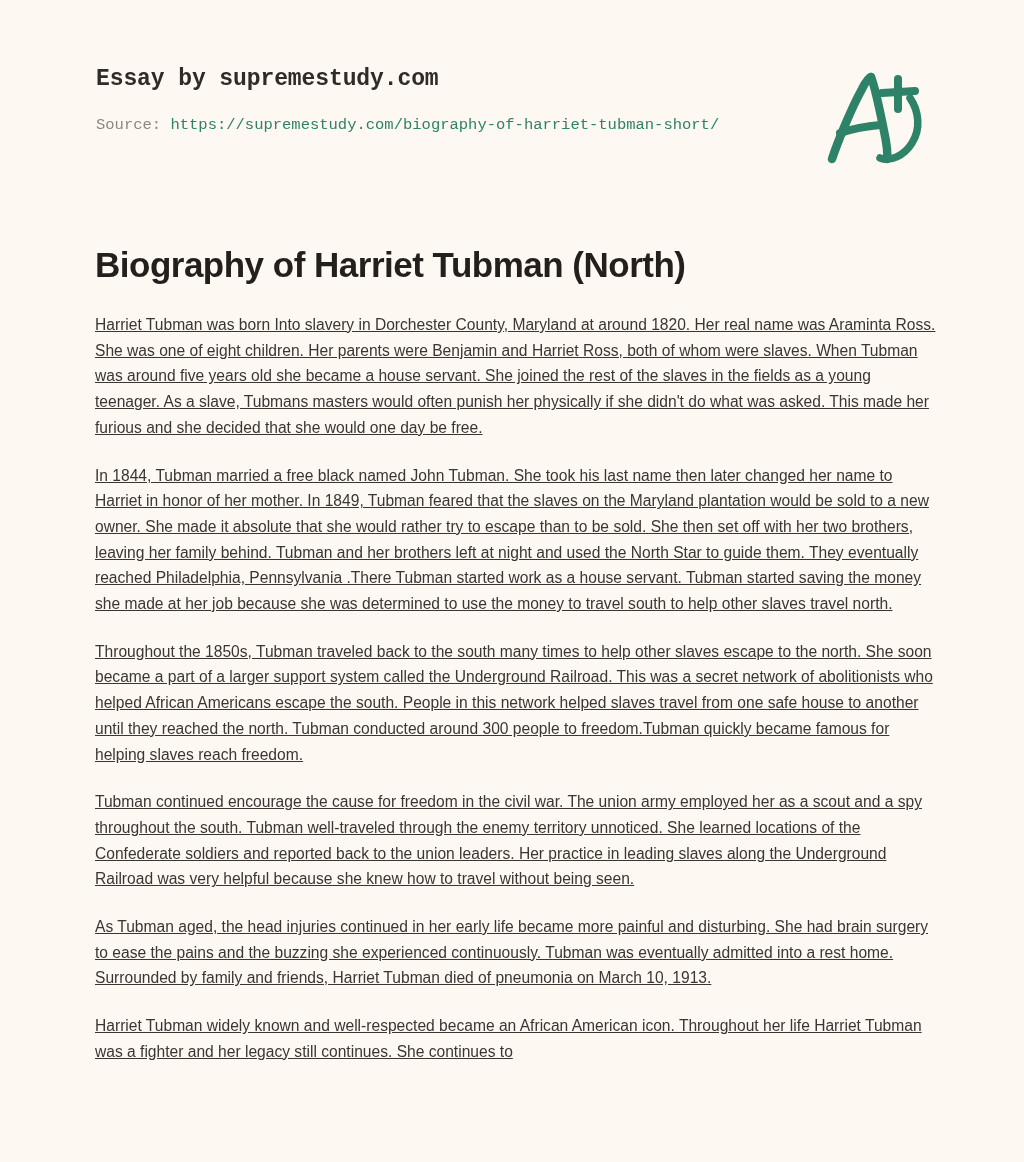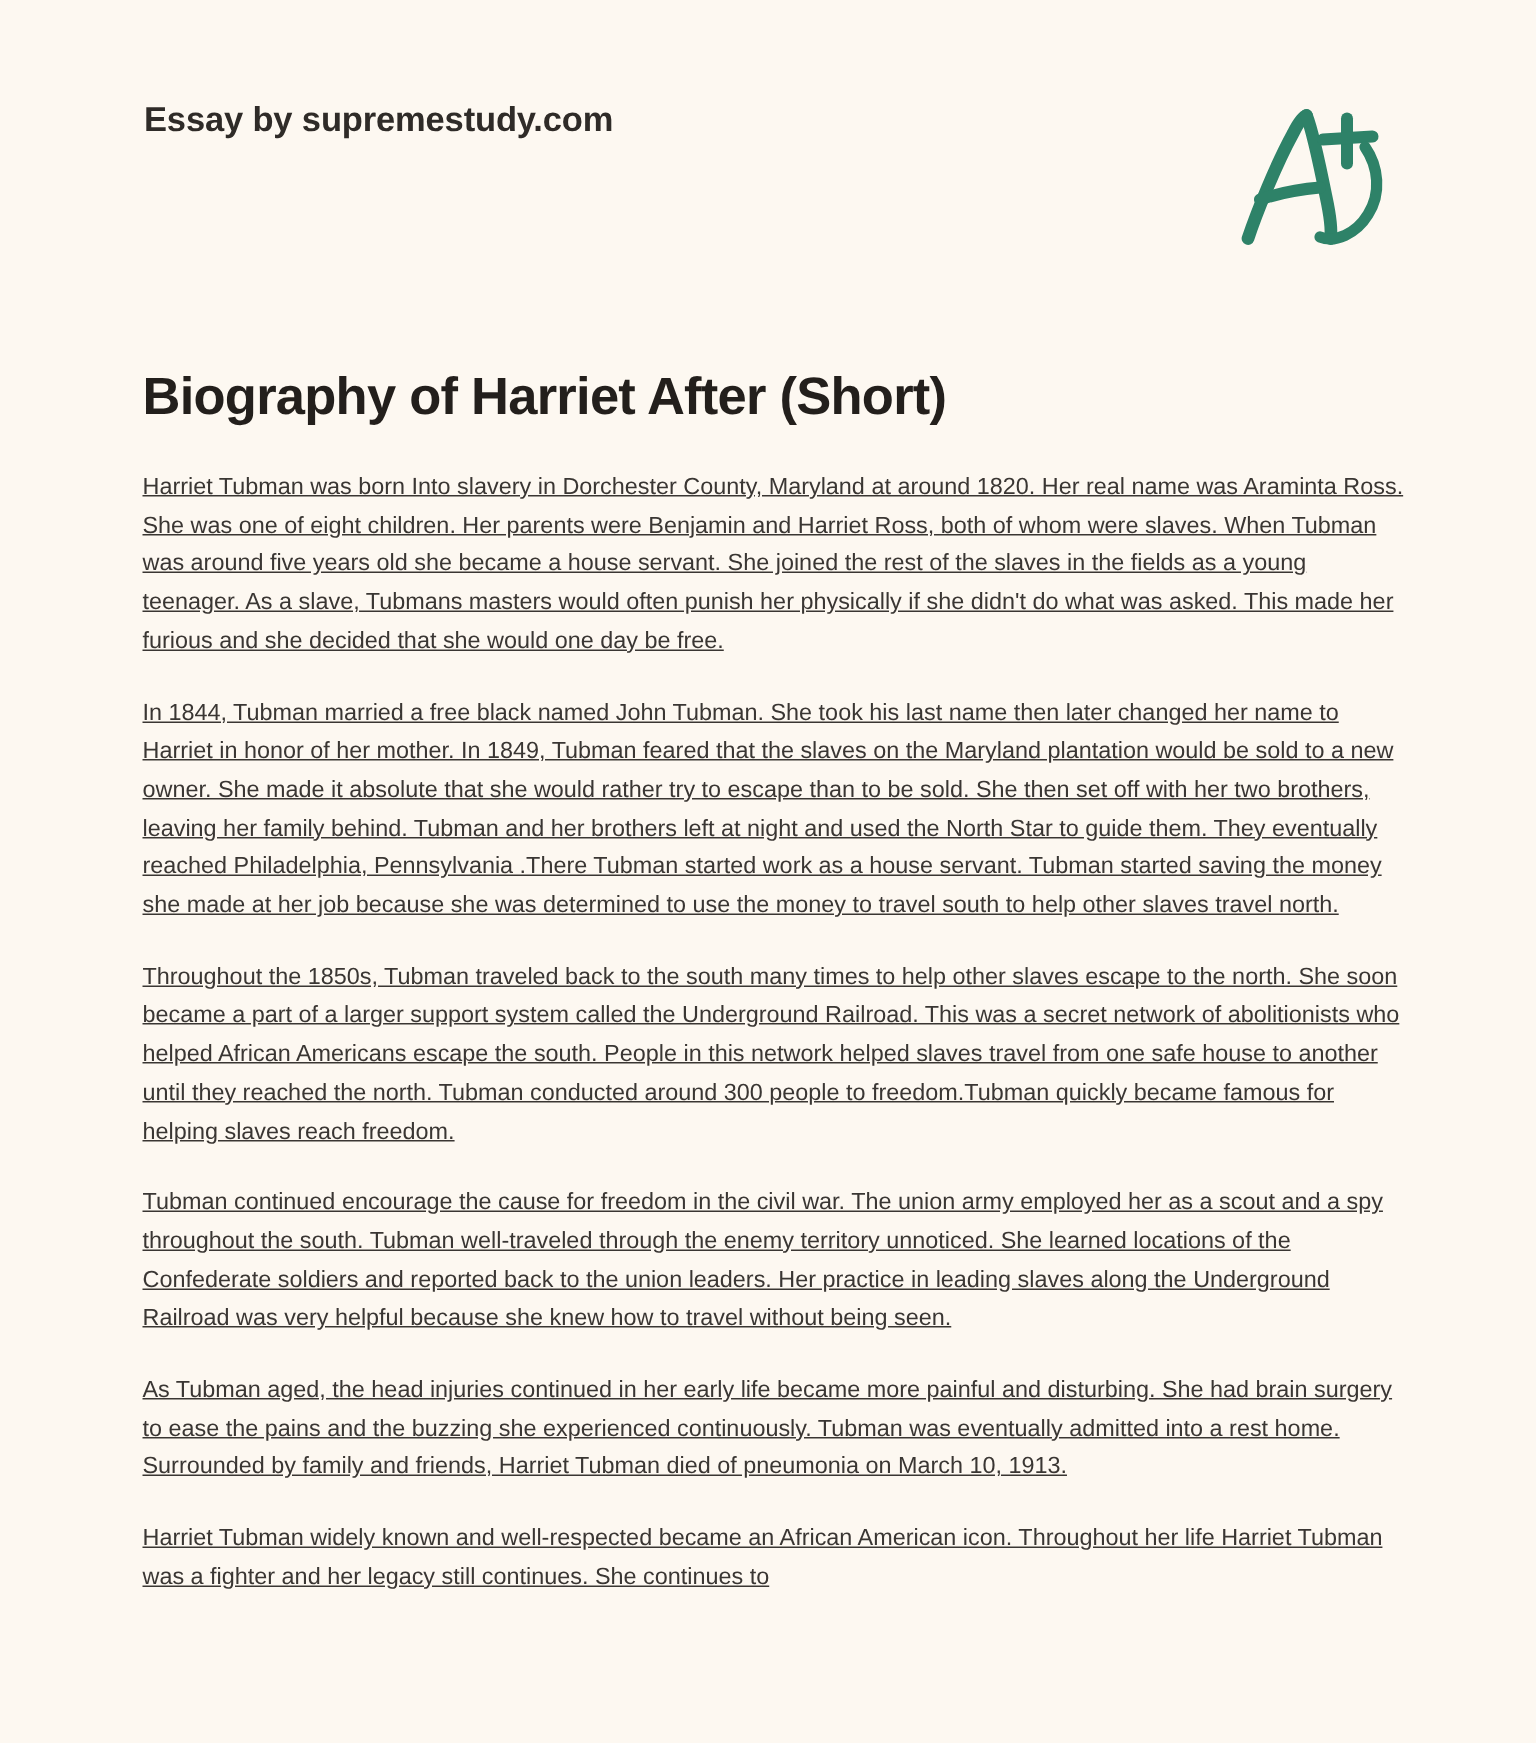--- a/index.html
+++ b/index.html
@@ -23,20 +23,21 @@
     box-sizing: border-box;
   }
 
   
   .header {
     position: absolute;
     left: 0;
     top: 0;
     width: 1024px;
     height: 195px;
+    font-family: Liberation Mono, monospace;
   }
 
   .header-text-block {
     position: absolute;
     left: 96px;
     top: 66px;
     width: 700px;
   }
 
   .essay-by {
@@ -118,20 +119,24 @@
 </head>
 <body>
 
 <div class="page">
 
   <div class="header">
 
     <div class="header-text-block">
       <div class="essay-by">Essay by supremestudy.com</div>
 
+      <div class="source-line">
+        <span class="source-label">Source:</span>
+        <span class="source-url">https://supremestudy.com/biography-of-harriet-tubman-short/</span>
+      </div>
     </div>
 
     <div class="logo">
       <svg viewBox="0 0 120 106" xmlns="http://www.w3.org/2000/svg" fill="none" stroke="#2e8268" stroke-linecap="round" stroke-linejoin="round">
 
         <path d="M14 96 C20 78, 33 46, 44 26 C47 20, 50 15, 53 14" stroke-width="8.5"></path>
 
         <path d="M53 14 C57 24, 62 48, 66 68 C69 82, 70 90, 69 96" stroke-width="8.5"></path>
 
         <path d="M22 70 C34 66, 50 63, 62 62" stroke-width="8"></path>
@@ -139,21 +144,21 @@
         <path d="M80 16 L80 46" stroke-width="8"></path>
 
         <path d="M64 30 L97 28" stroke-width="8"></path>
 
         <path d="M92 35 C101 48, 103 66, 94 80 C86 93, 72 99, 62 95" stroke-width="7.5"></path>
       </svg>
     </div>
 
   </div>
 
-  <h1 class="doc-title">Biography of Harriet After (Short)</h1>
+  <h1 class="doc-title">Biography of Harriet Tubman (North)</h1>
 
   <div class="article">
     <p>Harriet Tubman was born Into slavery in Dorchester County, Maryland at around 1820. Her real name was Araminta Ross. She was one of eight children. Her parents were Benjamin and Harriet Ross, both of whom were slaves. When Tubman was around five years old she became a house servant. She joined the rest of the slaves in the fields as a young teenager. As a slave, Tubmans masters would often punish her physically if she didn't do what was asked. This made her furious and she decided that she would one day be free.</p>
     <p>In 1844, Tubman married a free black named John Tubman. She took his last name then later changed her name to Harriet in honor of her mother. In 1849, Tubman feared that the slaves on the Maryland plantation would be sold to a new owner. She made it absolute that she would rather try to escape than to be sold. She then set off with her two brothers, leaving her family behind. Tubman and her brothers left at night and used the North Star to guide them. They eventually reached Philadelphia, Pennsylvania .There Tubman started work as a house servant. Tubman started saving the money she made at her job because she was determined to use the money to travel south to help other slaves travel north.</p>
     <p>Throughout the 1850s, Tubman traveled back to the south many times to help other slaves escape to the north. She soon became a part of a larger support system called the Underground Railroad. This was a secret network of abolitionists who helped African Americans escape the south. People in this network helped slaves travel from one safe house to another until they reached the north. Tubman conducted around 300 people to freedom.Tubman quickly became famous for helping slaves reach freedom.</p>
     <p>Tubman continued encourage the cause for freedom in the civil war. The union army employed her as a scout and a spy throughout the south. Tubman well-traveled through the enemy territory unnoticed. She learned locations of the Confederate soldiers and reported back to the union leaders. Her practice in leading slaves along the Underground Railroad was very helpful because she knew how to travel without being seen.</p>
     <p>As Tubman aged, the head injuries continued in her early life became more painful and disturbing. She had brain surgery to ease the pains and the buzzing she experienced continuously. Tubman was eventually admitted into a rest home. Surrounded by family and friends, Harriet Tubman died of pneumonia on March 10, 1913.</p>
     <p>Harriet Tubman widely known and well-respected became an African American icon. Throughout her life Harriet Tubman was a fighter and her legacy still continues. She continues to</p>
   </div>
 

